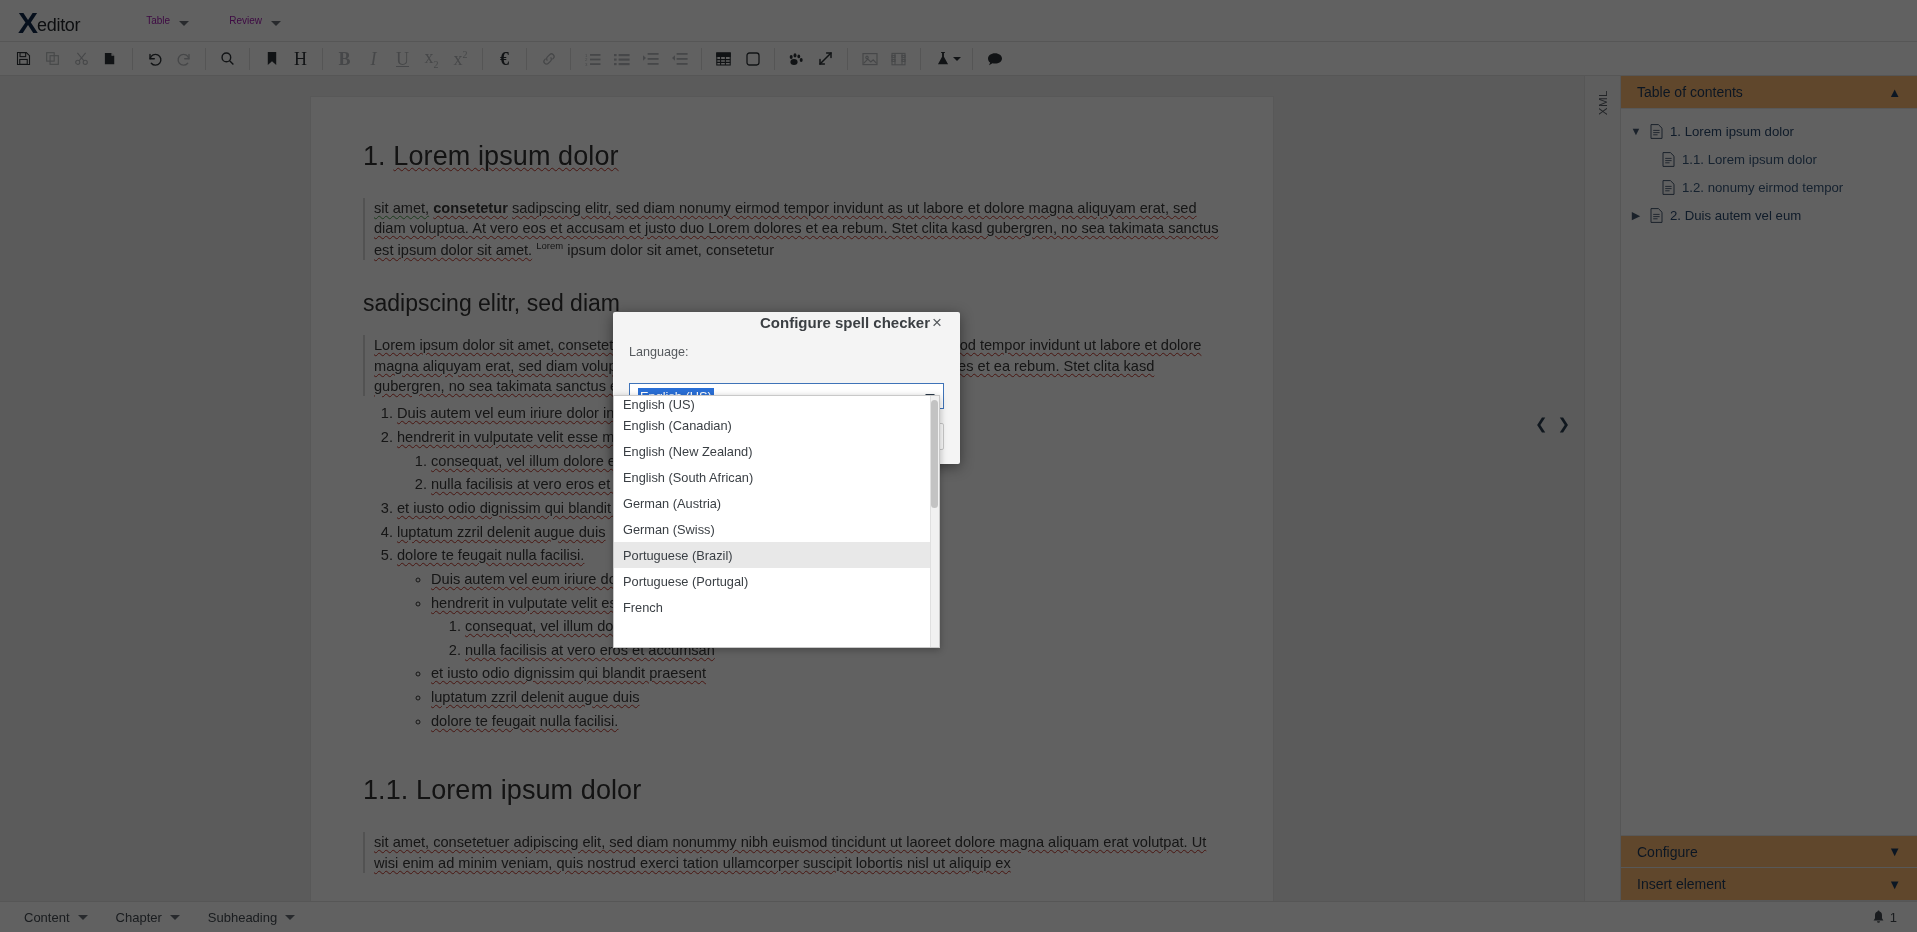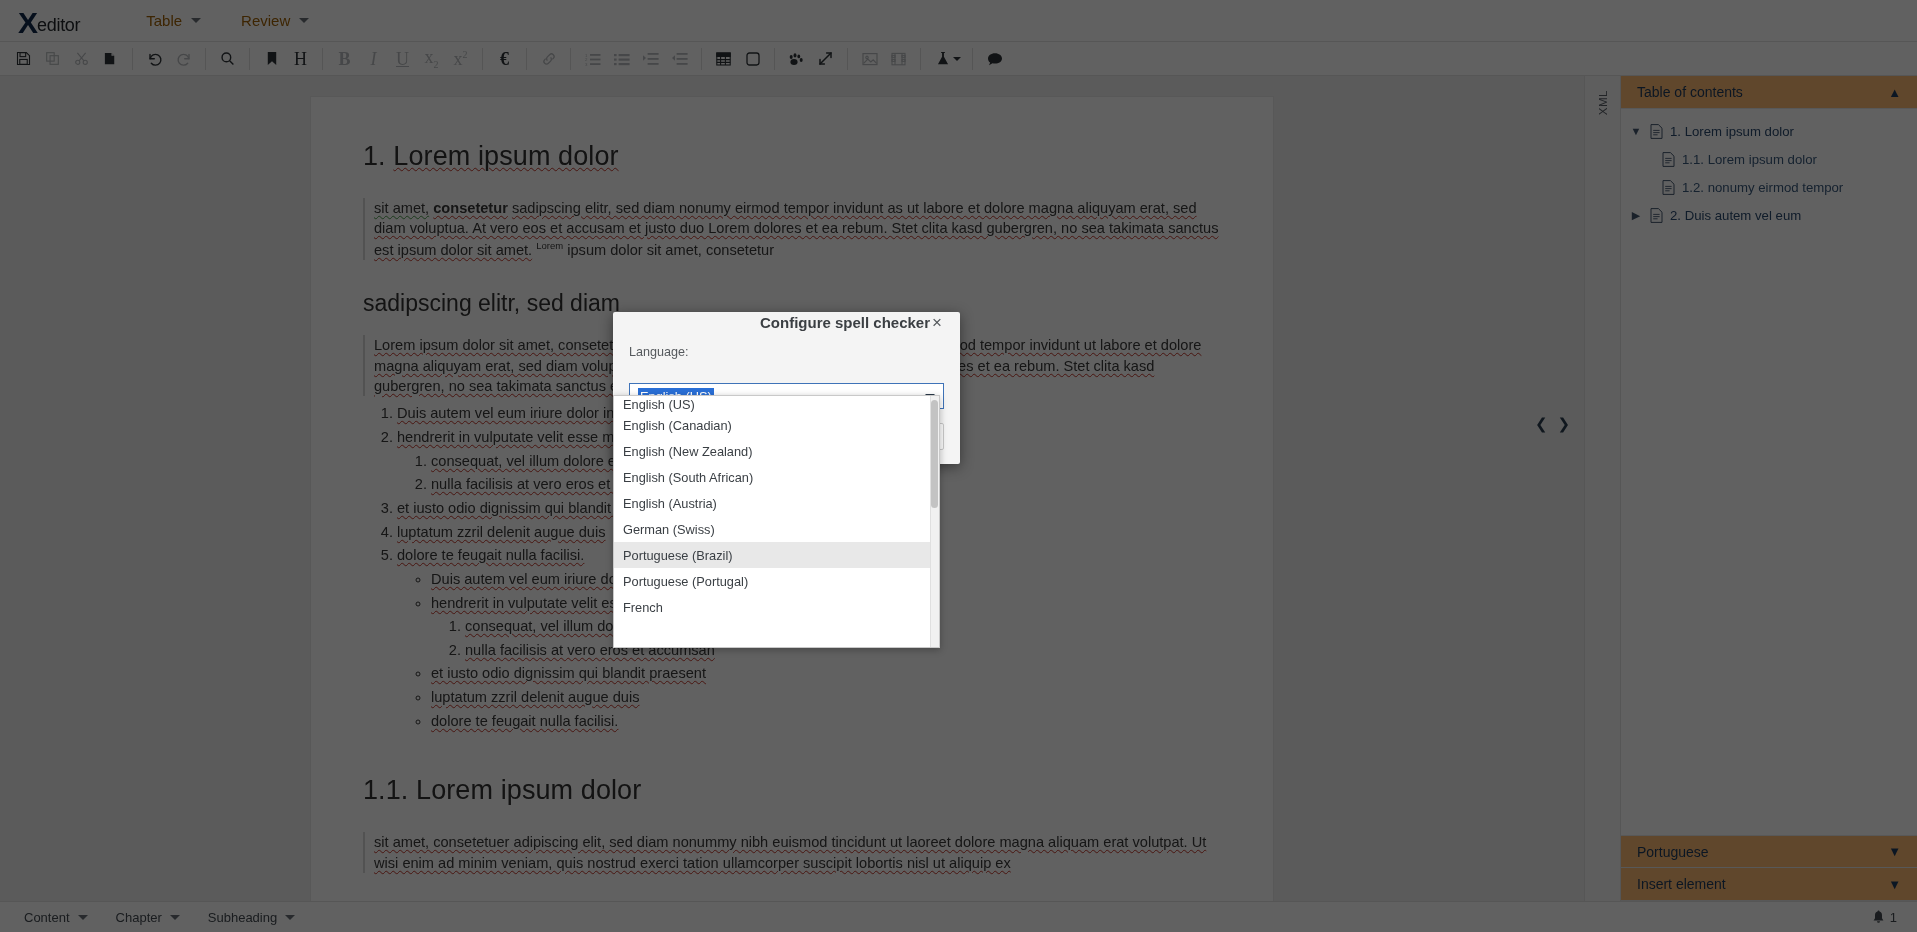--- a/index.html
+++ b/index.html
@@ -23,22 +23,22 @@
     display:flex; align-items:center; padding-left:18px;
   }
   .logo { display:flex; align-items:baseline; margin-right:52px; }
   .logo-x {
     font-size:30px; font-weight:bold; color:#10294a;
     font-family:"Liberation Sans", sans-serif; line-height:1;
     letter-spacing:-1px; position:relative; top:2px;
   }
   .logo-word { font-size:18px; color:#22272c; letter-spacing:-.3px; }
   .menu-item {
-    display:flex; align-items:center; gap:9px;
-    font-size:15px; color:#a16207; padding:6px 14px; cursor:pointer;
+    display:flex; align-items:flex-end; gap:9px;
+    font-size:10px; color:#a21caf; padding:6px 14px; cursor:pointer;
     margin-right:12px;
   }
   .caret { width:0;height:0;border-left:5px solid transparent;border-right:5px solid transparent;border-top:5px solid #6a7077; }
 
   
   .toolbar {
     height:34px; flex:0 0 34px; background:#fff;
     border-bottom:1px solid #e2e2e2;
     display:flex; align-items:center; padding:0 4px;
   }
@@ -521,21 +521,21 @@
           <svg class="docicon" viewBox="0 0 13 15" fill="none" stroke="#44576e" stroke-width="1">
               <path d="M1 .6h7.4L12 4.2V14.4H1z"></path>
               <path d="M3.2 6.4h6.4M3.2 8.6h6.4M3.2 10.8h4.4" stroke-width=".9"></path>
             </svg>
           <span>2. Duis autem vel eum</span>
         </div>
 
       </div>
 
       <div class="panel-head panel-bottom">
-        <span class="panel-title">Portuguese</span>
+        <span class="panel-title">Configure</span>
         <span class="chev">▼</span>
       </div>
       <div class="panel-head">
         <span class="panel-title">Insert element</span>
         <span class="chev">▼</span>
       </div>
     </div>
   </div>
 
   <div class="statusbar">
@@ -588,21 +588,21 @@
     <div class="dd-item">
         <span>English (Canadian)</span>
       </div>
     <div class="dd-item">
         <span>English (New Zealand)</span>
       </div>
     <div class="dd-item">
         <span>English (South African)</span>
       </div>
     <div class="dd-item">
-        <span>English (Austria)</span>
+        <span>German (Austria)</span>
       </div>
     <div class="dd-item">
         <span>German (Swiss)</span>
       </div>
     <div class="dd-item hl">
         <span>Portuguese (Brazil)</span>
       </div>
     <div class="dd-item">
         <span>Portuguese (Portugal)</span>
       </div>

